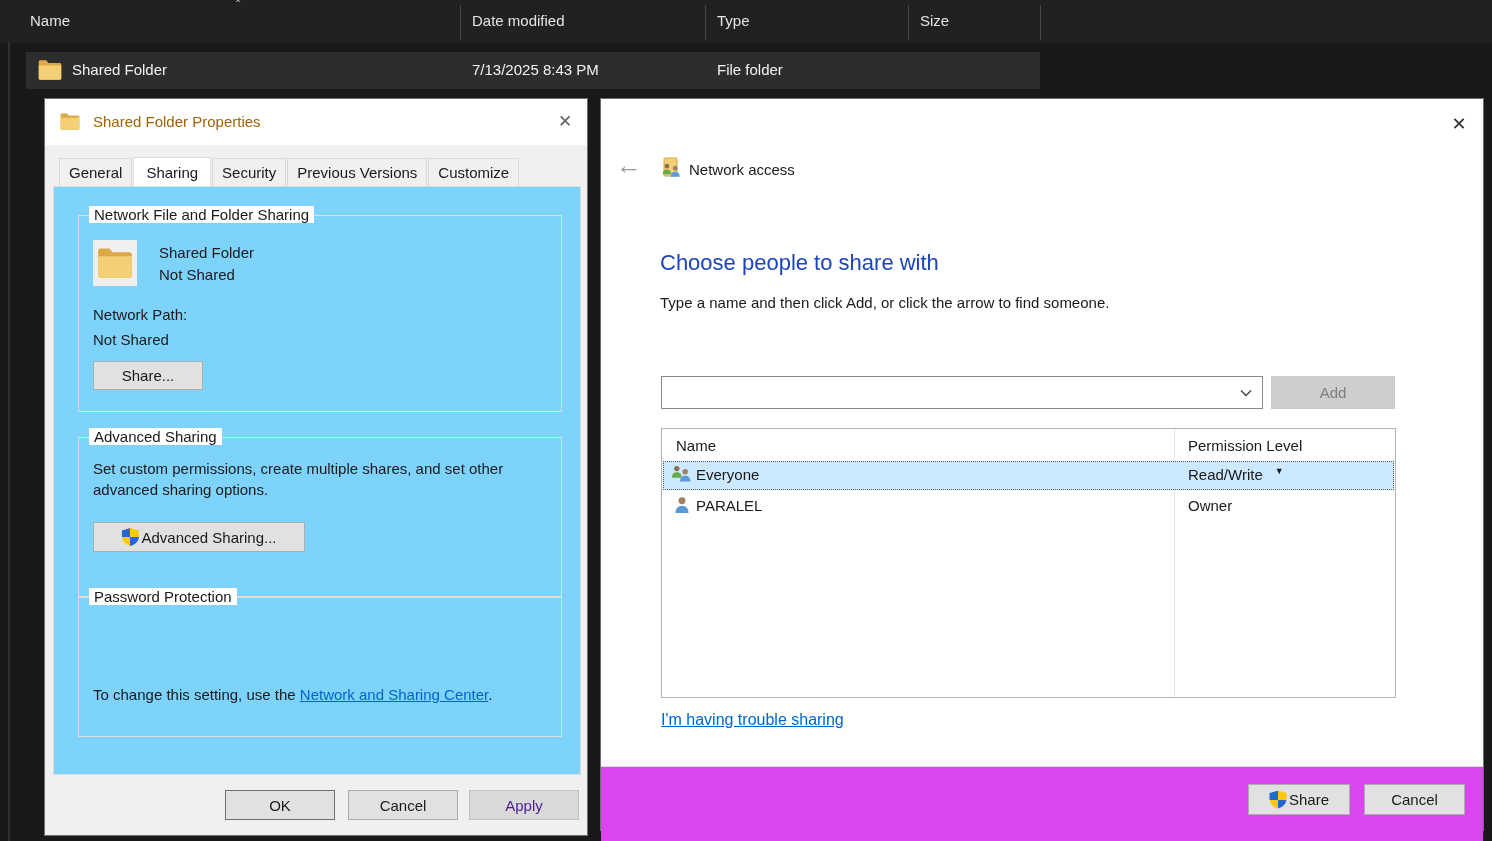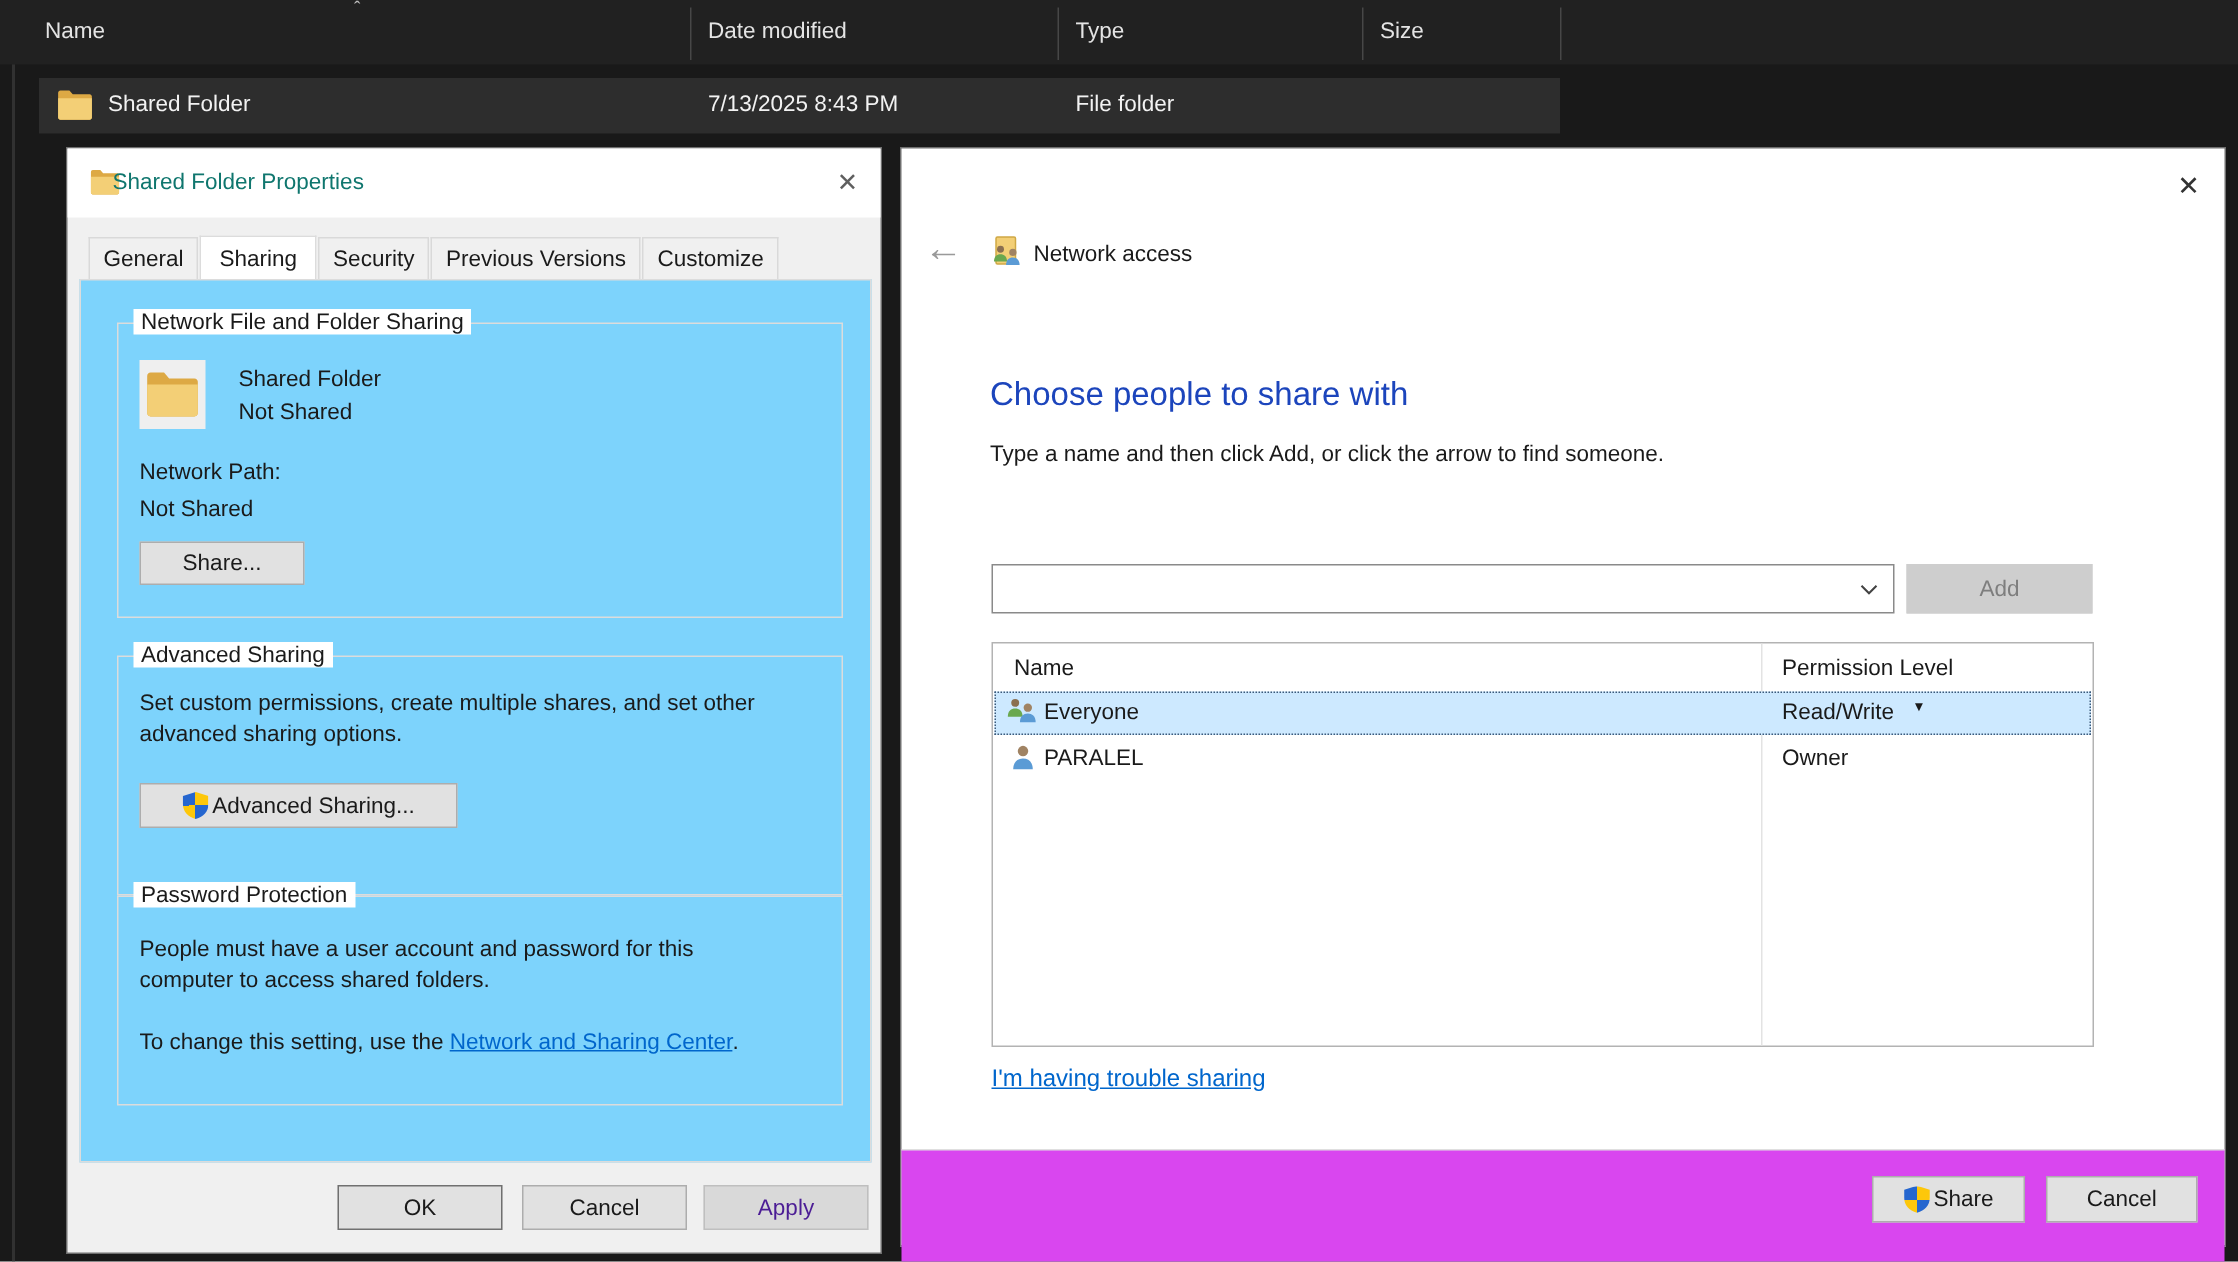--- a/index.html
+++ b/index.html
@@ -21,21 +21,21 @@
   .shield { width:18px; height:18px; margin-right:2px; flex:0 0 auto;
     background:conic-gradient(#fdc70a 0deg 90deg,#2566cf 90deg 180deg,#fdc70a 180deg 270deg,#2566cf 270deg 360deg);
     clip-path:path('M9 0 L17.5 2.6 L17.5 8 C17.5 13 14.3 16.4 9 18 C3.7 16.4 0.5 13 0.5 8 L0.5 2.6 Z'); }
 
   
   .icon-svg { display:block; }
 
   
   .props-dialog { position:absolute; left:44px; top:98px; width:544px; height:738px; background:#f0f0f0; border:1px solid #6e6e6e; }
   .props-titlebar { position:absolute; left:0; top:0; width:100%; height:46px; background:#ffffff; }
-  .props-title { position:absolute; left:30px; top:14px; font-size:15px; color:#0f766e; }
+  .props-title { position:absolute; left:48px; top:14px; font-size:15px; color:#a16207; }
   .props-close { position:absolute; left:508px; top:11px; width:24px; height:24px; color:#5f5f5f; font-size:17px; text-align:center; line-height:24px; cursor:pointer; }
   .tabstrip { position:absolute; left:14px; top:58px; height:29px; display:flex; align-items:flex-end; }
   .tab { height:28px; background:#f0f0f0; border:1px solid #d9d9d9; border-bottom:none; font-size:15px; color:#1a1a1a; display:flex; align-items:center; justify-content:center; cursor:pointer; margin-right:1px; padding:0 9px; }
   .tab.active { height:29px; background:#ffffff; border-color:#dcdcdc; position:relative; z-index:3; padding:0 12px; }
   .tabpage { position:absolute; left:8px; top:87px; width:528px; height:589px; background:#7dd3fc; border:1px solid #dcdcdc; }
   .groupbox { position:absolute; border:1px solid #dcdcdc; }
   .group-legend { position:absolute; top:-10px; left:10px; background:#ffffff; padding:0 5px; font-size:15px; color:#1a1a1a; white-space:nowrap; }
   .g-text { font-size:15px; color:#1a1a1a; line-height:21px; }
   .icon-box { position:absolute; left:14px; top:24px; width:44px; height:46px; background:#efefef; display:flex; align-items:center; justify-content:center; }
   .link { color:#0066cc; text-decoration:underline; cursor:pointer; }
@@ -146,21 +146,20 @@
       <span class="group-legend">Advanced Sharing</span>
       <div class="g-text" style="position:absolute;left:14px;top:20px;width:452px">Set custom permissions, create multiple shares, and set other advanced sharing options.</div>
       <button class="btn" style="position:absolute;left:14px;top:84px;width:212px;height:30px">
         <span class="shield"></span>
         <span>Advanced Sharing...</span>
       </button>
     </div>
 
     <div class="groupbox" style="left:24px;top:410px;width:484px;height:140px">
       <span class="group-legend">Password Protection</span>
-      <div class="g-text" style="position:absolute;left:14px;top:24px;width:420px">People must have a user account and password for this computer to access shared folders.</div>
       <div class="g-text" style="position:absolute;left:14px;top:86px;width:460px">
         <span>To change this setting, use the </span><span class="link">Network and Sharing Center</span><span>.</span>
       </div>
     </div>
   </div>
 
   <button class="btn props-footer-btn" style="left:180px;top:691px;border-color:#707070">OK</button>
   <button class="btn props-footer-btn" style="left:303px;top:691px">Cancel</button>
   <button class="btn props-footer-btn disabled" style="left:424px;top:691px">Apply</button>
 </div>

